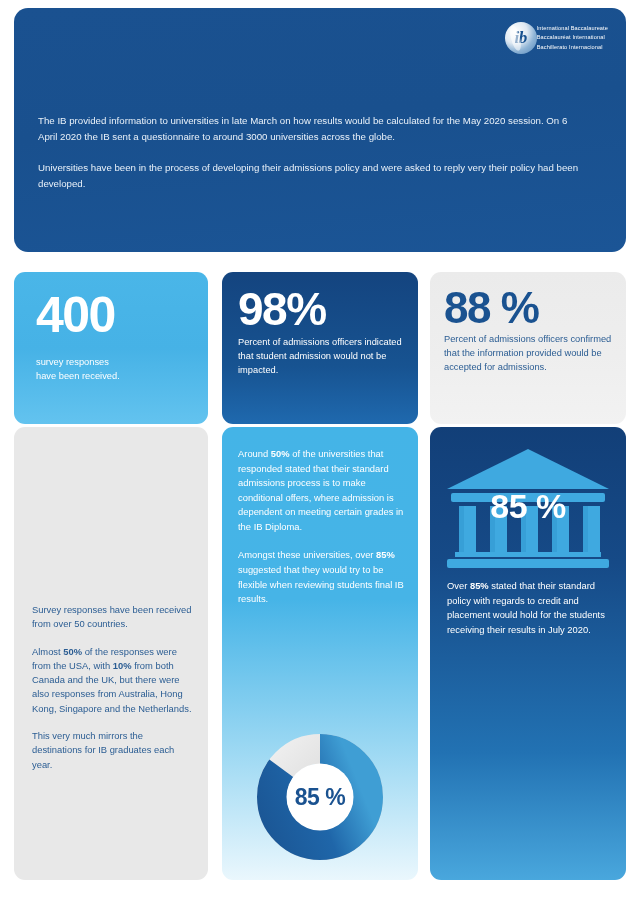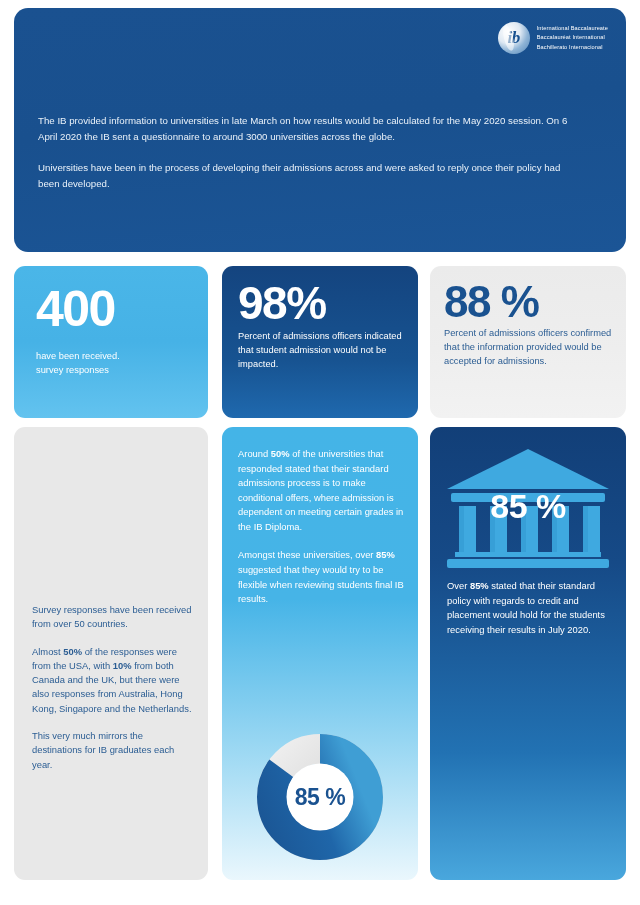--- a/index.html
+++ b/index.html
@@ -32,21 +32,20 @@
     border-radius: 14px;
     overflow: hidden;
   }
 
   .ib-logo {
     position: absolute;
     right: 18px;
     top: 14px;
     display: flex;
     align-items: center;
-    gap: 7px;
   }
   .ib-mark {
     width: 32px;
     height: 32px;
     border-radius: 50%;
     background: radial-gradient(circle at 32% 30%, #ffffff 0%, #dfe9f3 38%, #8fb4d6 62%, #4f84b8 100%);
     position: relative;
     flex: none;
   }
   .ib-mark-inner {
@@ -97,21 +96,21 @@
     width: 546px;
   }
   .header-body p {
     font-size: 9.7px;
     line-height: 1.62;
     color: #e9f1f9;
   }
   .header-body p + p { margin-top: 16px; }
 
   
-  .row2 { position: absolute; left: 0; top: 266px; width: 544px; height: 152px; }
+  .row2 { position: absolute; left: 0; top: 272px; width: 544px; height: 152px; }
 
   .card { position: absolute; border-radius: 11px; overflow: hidden; }
 
   .card-400 {
     left: 14px; top: 0; width: 194px; height: 152px;
     background: linear-gradient(180deg, #4ab6e8 0%, #46b2e6 50%, #63c3ef 100%);
   }
   .card-98 {
     left: 222px; top: 0; width: 196px; height: 152px;
     background: linear-gradient(180deg, #14447f 0%, #175391 62%, #1f69ae 100%);
@@ -237,31 +236,31 @@
       <div class="ib-words">
         <div>International Baccalaureate</div>
         <div>Baccalauréat International</div>
         <div>Bachillerato Internacional</div>
       </div>
     </div>
 
 
     <div class="header-body">
       <p>The IB provided information to universities in late March on how results would be calculated for the May 2020 session. On 6 April 2020 the IB sent a questionnaire to around 3000 universities across the globe.</p>
-      <p>Universities have been in the process of developing their admissions across and were asked to reply once their policy had been developed.</p>
+      <p>Universities have been in the process of developing their admissions policy and were asked to reply very their policy had been developed.</p>
     </div>
   </div>
 
   <div class="row2">
 
     <div class="card card-400">
       <span class="big-num">400</span>
       <div class="card-cap">
+        <div>survey responses</div>
         <div>have been received.</div>
-        <div>survey responses</div>
       </div>
     </div>
 
     <div class="card card-98">
       <span class="big-num">98%</span>
       <div class="card-cap">Percent of admissions officers indicated that student admission would not be impacted.</div>
     </div>
 
     <div class="card card-88">
       <span class="big-num">88 %</span>

